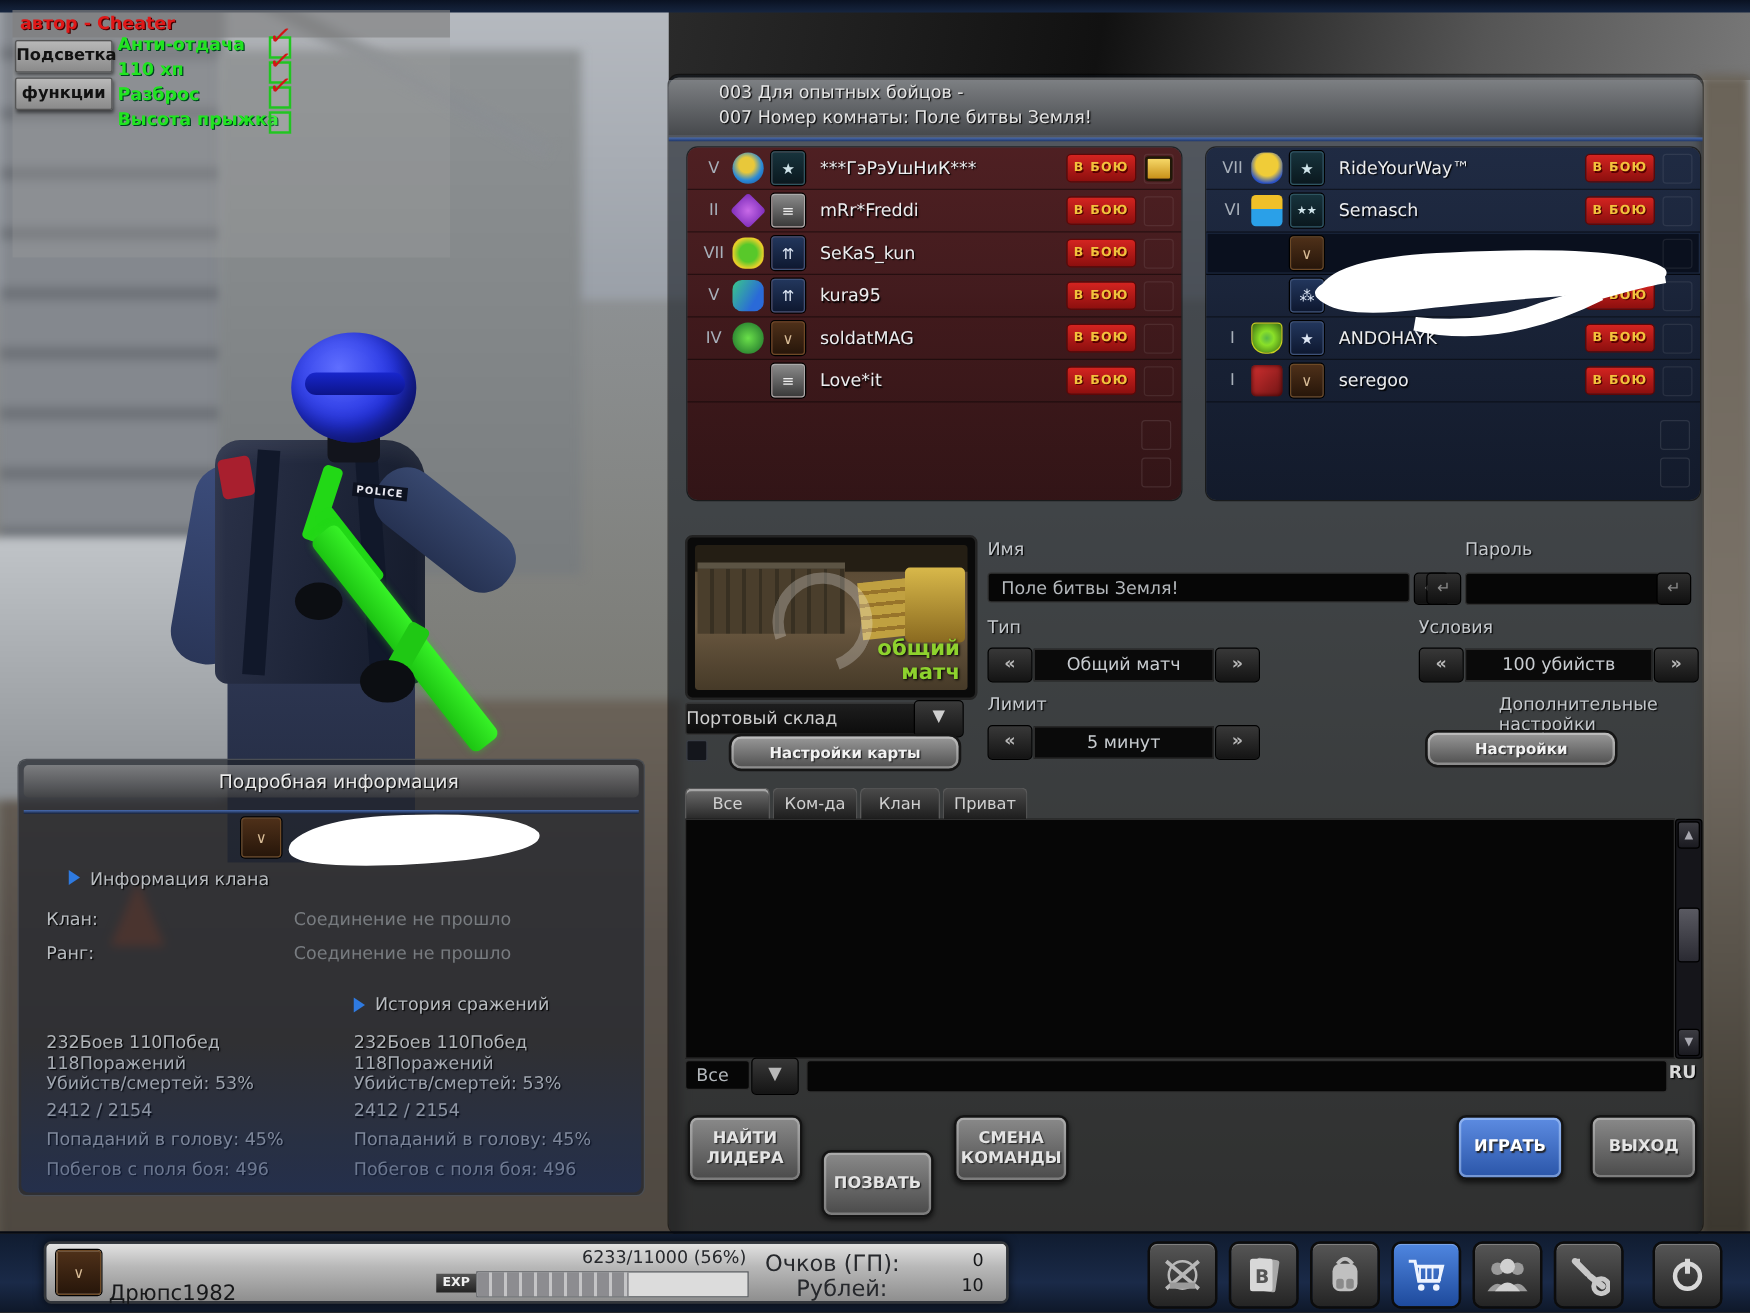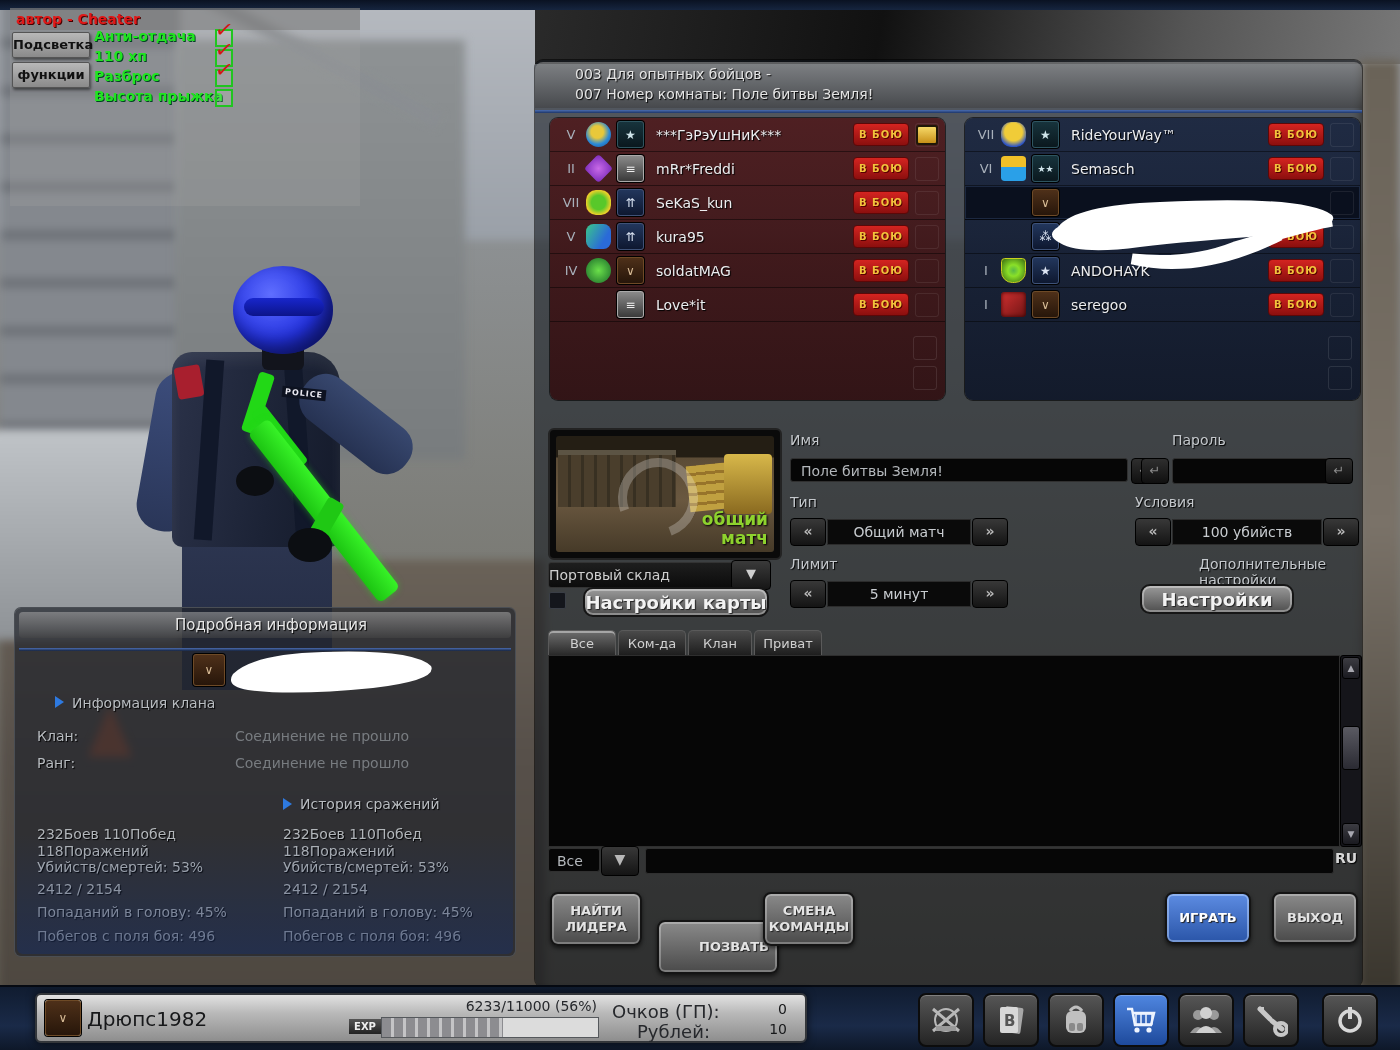--- a/index.html
+++ b/index.html
@@ -98,21 +98,21 @@
   .mt-crate{position:absolute;left:132px;top:28px;width:46px;height:46px;background:repeating-linear-gradient(#c0a040 0 7px,#98742a 7px 10px);transform:rotate(-6deg);}
   .mt-lift{position:absolute;left:168px;top:18px;width:48px;height:60px;background:linear-gradient(#d8b84a,#8a6a20);border-radius:4px;}
   .mt-refresh{position:absolute;left:62px;top:22px;width:62px;height:62px;border:9px solid rgba(255,255,255,.25);border-radius:50%;border-bottom-color:transparent;transform:rotate(25deg);}
   .mt-mode{position:absolute;right:6px;bottom:4px;width:78px;text-align:right;color:#8ed22e;font-weight:bold;font-size:17px;line-height:19px;text-shadow:1px 1px 2px #000;}
   .map-select{left:13px;top:502px;width:212px;height:24px;background:linear-gradient(#1e1e1e,#0c0c0c);border:1px solid #333;border-radius:3px;
     color:#cfcfcf;font-size:14px;text-align:left;line-height:24px;}
   .map-dd{left:196px;top:500px;width:38px;height:28px;background:linear-gradient(#3a3a3a,#161616);border:1px solid #000;border-radius:4px;
     color:#cfcfcf;text-align:center;line-height:26px;font-size:13px;}
   .map-check{left:14px;top:532px;width:15px;height:15px;background:#14161c;border:1px solid #3a3e46;border-radius:2px;}
   .btn-steel{background:linear-gradient(#9a9a9a,#4e4e4e);border:2px solid #161616;border-radius:10px;
-    box-shadow:inset 0 0 0 2px rgba(255,255,255,.35);color:#f2f2f2;font-weight:bold;font-size:18px;
+    box-shadow:inset 0 0 0 2px rgba(255,255,255,.35);color:#f2f2f2;font-weight:bold;font-size:12px;
     display:flex;align-items:center;justify-content:center;text-shadow:1px 1px 1px #222;}
   .map-setbtn{left:48px;top:527px;width:182px;height:26px;}
   .set-label{color:#c4c8cc;font-size:14px;text-shadow:1px 1px 1px #000;}
   .field{background:#060606;border:1px solid #303030;border-radius:3px;color:#b4b8bc;font-size:14px;}
   .name-field{left:255px;top:398px;width:338px;height:24px;line-height:24px;padding-left:10px;box-sizing:border-box;}
   .pass-field{left:637px;top:398px;width:178px;height:24px;}
   .mini-btn{width:26px;height:24px;background:linear-gradient(#2e2e2e,#101010);border:1px solid #000;border-radius:4px;
     color:#8a8a8a;font-size:13px;text-align:center;line-height:24px;}
   .spin-arrow{width:34px;height:26px;background:linear-gradient(#383838,#141414);border:1px solid #000;border-radius:4px;
     color:#b8b8b8;font-weight:bold;text-align:center;line-height:24px;font-size:14px;}
@@ -141,21 +141,21 @@
   .info-rank{position:absolute;left:178px;top:46px;width:30px;height:30px;}
   .blue-arrow{display:inline-block;width:0;height:0;border-left:9px solid #2e7ae0;border-top:6px solid transparent;border-bottom:6px solid transparent;margin-right:8px;}
   .info-label{color:#b8bcc0;font-size:14px;text-shadow:1px 1px 1px #000;}
   .info-dim{color:#787c80;font-size:14px;}
   .stat-line{color:#b2b6ba;font-size:14px;line-height:17px;text-shadow:1px 1px 1px #000;}
   .info-grad{position:absolute;left:2px;bottom:2px;right:2px;height:120px;border-radius:0 0 6px 6px;background:linear-gradient(rgba(20,40,90,0),rgba(28,48,96,.55));}
   
   .hud-bar{left:35px;top:993px;width:768px;height:46px;border-radius:6px;border:2px solid #33363a;
     background:linear-gradient(#e2e2e2,#b8b8b8 40%,#8e8e8e);box-shadow:0 0 8px rgba(0,0,0,.7);}
   .hud-rank{position:absolute;left:8px;top:5px;width:34px;height:34px;}
-  .hud-name{position:absolute;left:50px;top:12px;color:#17181a;font-size:20px;}
+  .hud-name{position:absolute;left:50px;top:30px;color:#17181a;font-size:17px;}
   .hud-exp-text{position:absolute;left:300px;top:3px;width:260px;text-align:right;color:#26282c;font-size:14px;}
   .hud-exp-label{position:absolute;left:312px;top:24px;width:32px;height:15px;background:linear-gradient(#555,#222);color:#eee;font-size:10px;font-weight:bold;text-align:center;line-height:15px;}
   .hud-exp-track{position:absolute;left:344px;top:22px;width:216px;height:19px;background:#dcdcdc;border:1px solid #55585c;}
   .hud-exp-fill{height:100%;background:repeating-linear-gradient(90deg,#8c8c90 0 9px,#c4c4c6 9px 12px);}
   .hud-right-label{position:absolute;color:#26282c;font-size:18px;}
   .hud-right-val{position:absolute;color:#17181a;font-size:14px;text-align:right;width:40px;}
   .dock-btn{top:993px;width:52px;height:50px;border-radius:8px;background:linear-gradient(#565656,#242424);
     border:2px solid #0c0c0c;box-shadow:inset 0 1px 0 rgba(255,255,255,.25);display:flex;align-items:center;justify-content:center;}
   .dock-btn.active-blue{background:linear-gradient(#4f86e0,#1e4a9c);}
   .dock-btn svg{display:block;}
@@ -396,21 +396,21 @@
       <div class="sb-btn" style="top:1px;">▲</div>
       <div class="sb-thumb"></div>
       <div class="sb-btn" style="bottom:1px;">▼</div>
     </div>
     <div class="abs field chat-chan">Все</div>
     <div class="abs spin-arrow chat-dd">▼</div>
     <div class="abs field chat-input"></div>
     <div class="abs chat-ru">RU</div>
 
     <div class="abs action-btn" style="left:15px;top:832px;width:88px;height:50px;">НАЙТИ ЛИДЕРА</div>
-    <div class="abs action-btn" style="left:122px;top:860px;width:86px;height:50px;padding-left:32px;">ПОЗВАТЬ</div>
+    <div class="abs action-btn" style="left:122px;top:860px;width:86px;height:50px;">ПОЗВАТЬ</div>
     <div class="abs action-btn" style="left:228px;top:832px;width:88px;height:50px;">СМЕНА КОМАНДЫ</div>
     <div class="abs action-btn blue" style="left:630px;top:832px;width:82px;height:48px;">ИГРАТЬ</div>
     <div class="abs action-btn" style="left:737px;top:832px;width:82px;height:48px;">ВЫХОД</div>
   </div>
 
   <div class="abs info-panel">
     <div class="info-head">Подробная информация</div>
     <div class="info-rule"></div>
     <div class="info-rank rank-ic rk-brown">∨</div>
     <svg class="abs scribble" style="left:208px;top:38px;" width="220" height="56">

